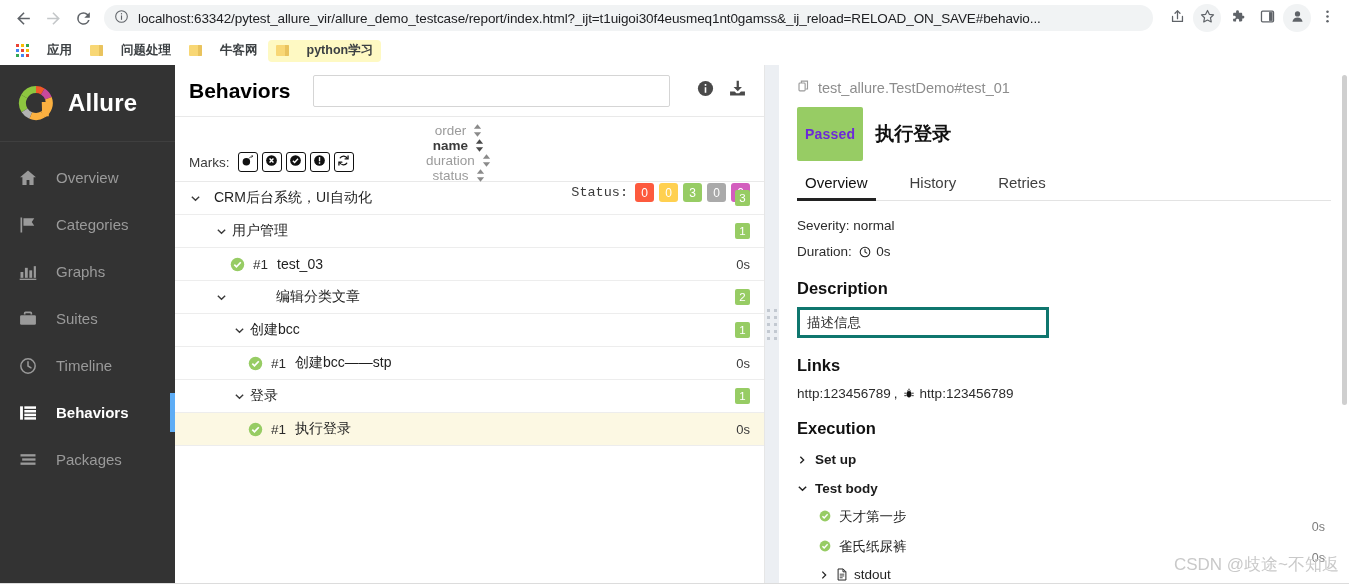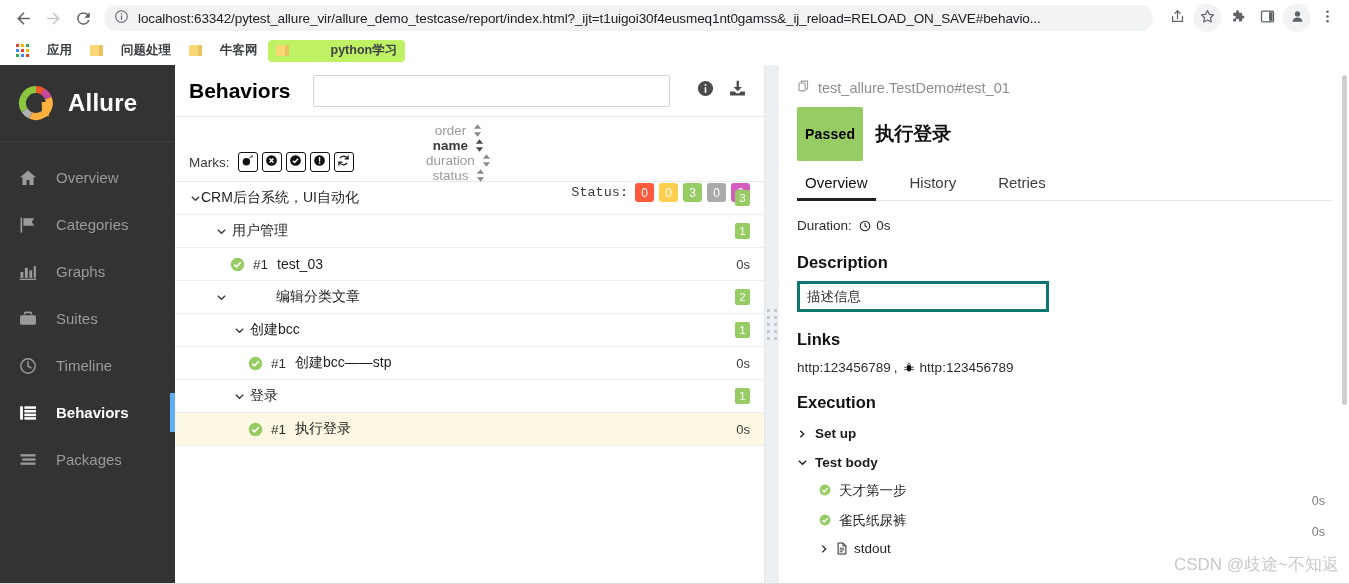--- a/index.html
+++ b/index.html
@@ -41,21 +41,21 @@
 
   
   .bookmark-bar {
     position: absolute; top: 36px; left: 0; width: 1349px; height: 29px;
     background: #ffffff; display: flex; align-items: center; padding-left: 8px;
   }
   .bk-item {
     display: flex; align-items: center; height: 22px; padding: 0 8px;
     border-radius: 4px; margin-right: 2px;
   }
-  .bk-item.active { background: #bef264; gap: 24px; }
+  .bk-item.active { background: #fef9c3; }
   .bk-label { font-size: 12.5px; color: #3c4043; margin-left: 18px; white-space: nowrap; font-weight: bold; }
   .bk-folder {
     width: 13px; height: 11px; background: #f8d775; border-radius: 1px 1px 1px 1px;
     position: relative; flex: 0 0 auto;
   }
   .bk-folder::after {
     content:""; position:absolute; right:0; top:0; width:4px; height:11px;
     background:#e9c35e; border-radius:0 1px 1px 0;
   }
   .apps-grid { display: grid; grid-template-columns: repeat(3, 3px); grid-gap: 2px; }
@@ -141,21 +141,21 @@
   }
   .grip { display:grid; grid-template-columns: 3px 3px; grid-gap:4px; }
   .grip i { width:3px; height:3px; background:#c3c9d1; display:block; }
 
   
   .right { flex:1 1 auto; height:519px; background:#fff; position:relative; overflow:hidden; padding: 0 18px 0 18px; }
   .rt-crumb { display:flex; align-items:center; padding-top: 14px; }
   .rt-crumb .ctext { font-size:14.5px; color:#8d8d8d; margin-left:7px; }
   .rt-title-row { display:flex; align-items:center; margin-top: 10px; }
   .passed-badge {
-    background:#97cc64; color:#000000; font-weight:bold; font-size:14px;
+    background:#97cc64; color:#6d28d9; font-weight:bold; font-size:14px;
     padding: 19px 8px; border-radius:2px; letter-spacing:.2px;
   }
   .rt-title { font-size:19px; font-weight:bold; color:#111; margin-left:12px; }
   .tabs { display:flex; align-items:flex-end; margin-top: 13px; border-bottom:1px solid #e3e3e3; }
   .tab { font-size:15px; color:#3f3f3f; padding: 0 8px 9px 8px; margin-right: 26px; position:relative; }
   .tab.active { color:#111; }
   .tab.active::after { content:""; position:absolute; left:0; right:0; bottom:-1px; height:3px; background:#222; }
   .meta { font-size:13.5px; color:#2c2c2c; margin-top: 17px; }
   .meta + .meta { margin-top: 11px; }
   .sec-h { font-size:16.5px; font-weight:bold; color:#111; margin-top: 18px; }
@@ -536,21 +536,21 @@
       </div>
 
       <div class="tree">
 
         <div class="trow" style="padding-left:14px;">
           <span class="chev">
             <svg width="11" height="11" viewBox="0 0 12 12" fill="none" stroke="#3b3b3b" stroke-width="1.5">
                 <path d="M2 4l4 4 4-4"></path>
               </svg>
           </span>
-          <span class="tname" style="margin-left:0">CRM后台系统，UI自动化</span>
+          <span class="tname" style="margin-left:13px">CRM后台系统，UI自动化</span>
           <span class="tright">
             <span class="cnt-badge">3</span>
           </span>
         </div>
 
         <div class="trow" style="padding-left:40px;">
           <span class="chev">
             <svg width="11" height="11" viewBox="0 0 12 12" fill="none" stroke="#3b3b3b" stroke-width="1.5">
                 <path d="M2 4l4 4 4-4"></path>
               </svg>
@@ -673,20 +673,21 @@
         <span class="passed-badge">Passed</span>
         <span class="rt-title">执行登录</span>
       </div>
 
       <div class="tabs">
         <span class="tab active">Overview</span>
         <span class="tab">History</span>
         <span class="tab">Retries</span>
       </div>
 
+      <div class="meta">Severity: normal</div>
 
       <div class="meta">
         <span>Duration:</span>
         <span style="display:inline-block;vertical-align:-2px;margin:0 2px 0 3px;">
           <svg width="12" height="12" viewBox="0 0 16 16" fill="none" stroke="#222" stroke-width="1.4">
             <circle cx="8" cy="8" r="6.4"></circle>
               <path d="M8 4.4V8l2.4 1.5" stroke-linecap="round"></path>
             </svg>
         </span>
         <span>0s</span>

